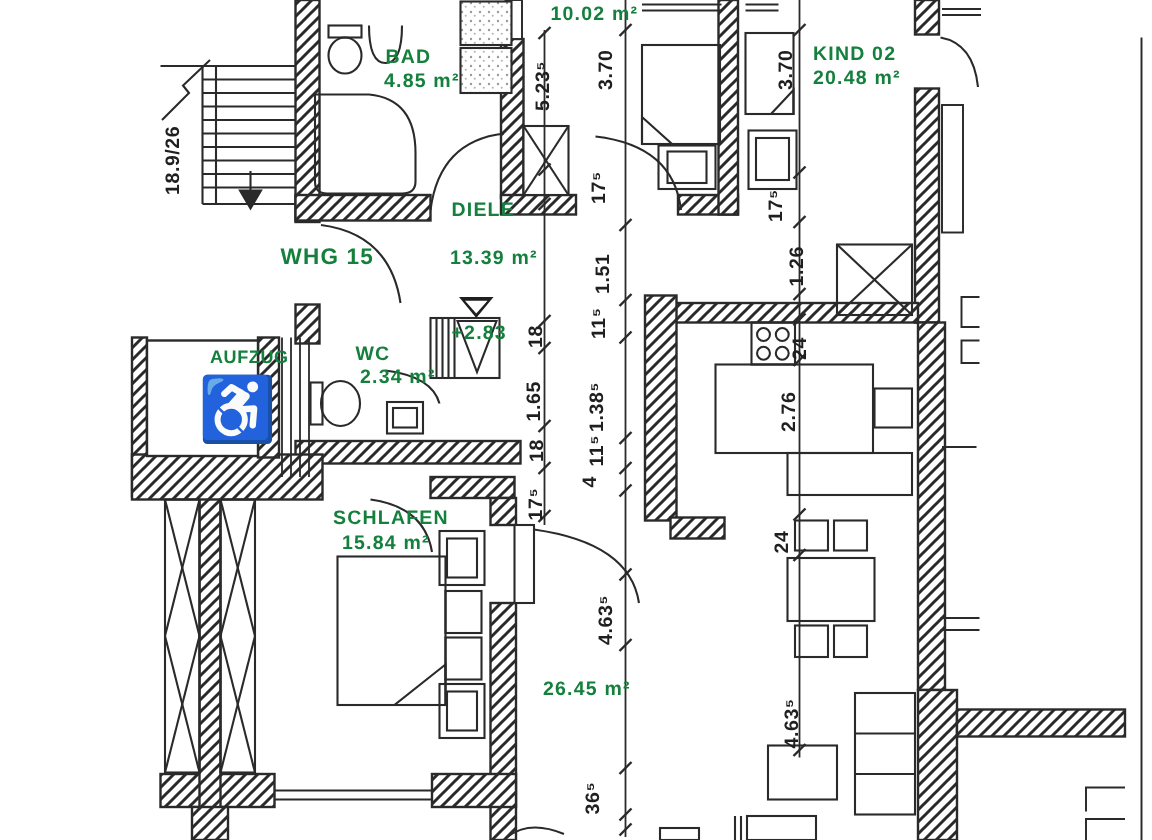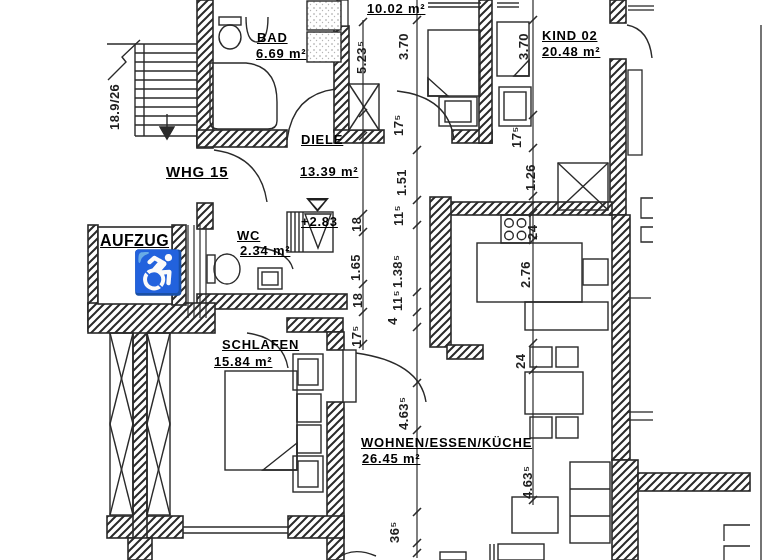--- a/index.html
+++ b/index.html
@@ -1,24 +1,24 @@
 <!DOCTYPE html>
 <html><head>
 <meta charset="utf-8">
 <style>
   html,body{margin:0;padding:0;background:#e8e8e8;}
   #plan{position:relative;width:768px;height:560px;background:#ffffff;overflow:hidden;
         font-family:"Liberation Sans",sans-serif;}
   #plan svg{position:absolute;left:0;top:0;}
   .lbl{position:absolute;font:700 13px "Liberation Sans",sans-serif;letter-spacing:.8px;
-       color:#000000;white-space:nowrap;line-height:1.1;text-decoration:underline;}
+       color:#15803d;white-space:nowrap;line-height:1.1;}
   .dim{position:absolute;font:700 13px "Liberation Sans",sans-serif;letter-spacing:.4px;
        color:#1f1f1f;white-space:nowrap;transform-origin:0 0;transform:rotate(-90deg);line-height:1;}
   .big{font-size:15px;}
-  .small{font-size:16px;letter-spacing:.4px;}
+  .small{font-size:12px;letter-spacing:.4px;padding-left:40px;}
   .icon{position:absolute;color:#1f1f1f;}
 </style>
 </head>
 <body>
 
 <div id="plan">
 
 <svg width="768" height="560" viewBox="0 0 768 560">
   <defs>
     <pattern id="hatch" width="8" height="8" patternUnits="userSpaceOnUse">
@@ -252,44 +252,43 @@
     <line x1="529" y1="504" x2="537" y2="496"></line>
   </g>
 
   <g>
     <polygon points="306,198 329,198 317.5,212" fill="#1f1f1f"></polygon>
     <polygon points="310,200.5 325,200.5 317.5,209" fill="#ffffff"></polygon>
   </g>
 </svg>
 
   <div class="dim" style="left:108px;top:130px;">18.9/26</div>
-  <div class="lbl big" style="left:166px;top:164px;">WHG 15</div>
+  <div class="lbl big" style="left:187px;top:164px;">WHG 15</div>
   <div class="lbl small" style="left:100px;top:232px;">AUFZUG</div>
   <div class="icon" style="left:132px;top:248px;font-size:42px;">♿</div>
 
   <div class="lbl" style="left:257px;top:31px;">BAD</div>
-  <div class="lbl" style="left:256px;top:47px;">6.69 m²</div>
+  <div class="lbl" style="left:256px;top:47px;">4.85 m²</div>
 
   <div class="lbl" style="left:367px;top:-14px;">KIND 01</div>
   <div class="lbl" style="left:367px;top:2px;">10.02 m²</div>
 
   <div class="lbl" style="left:542px;top:29px;">KIND 02</div>
   <div class="lbl" style="left:542px;top:45px;">20.48 m²</div>
 
   <div class="lbl" style="left:301px;top:133px;">DIELE</div>
   <div class="lbl" style="left:300px;top:165px;text-align:center;">13.39 m²</div>
   <div class="lbl" style="left:301px;top:183px;margin-top:32px;">+2.83</div>
 
   <div class="lbl" style="left:237px;top:229px;">WC</div>
   <div class="lbl" style="left:240px;top:244px;text-align:center;">2.34 m²</div>
 
   <div class="lbl" style="left:222px;top:338px;">SCHLAFEN</div>
-  <div class="lbl" style="left:214px;top:355px;">15.84 m²</div>
-
-  <div class="lbl" style="left:361px;top:436px;">WOHNEN/ESSEN/KÜCHE</div>
+  <div class="lbl" style="left:228px;top:355px;">15.84 m²</div>
+
   <div class="lbl" style="left:362px;top:452px;">26.45 m²</div>
 
   <div class="dim" style="left:355px;top:74px;">5.23⁵</div>
   <div class="dim" style="left:392px;top:136px;">17⁵</div>
   <div class="dim" style="left:350px;top:232px;">18</div>
   <div class="dim" style="left:349px;top:281px;">1.65</div>
   <div class="dim" style="left:351px;top:308px;">18</div>
   <div class="dim" style="left:350px;top:347px;">17⁵</div>
 
   <div class="dim" style="left:397px;top:60px;">3.70</div>

